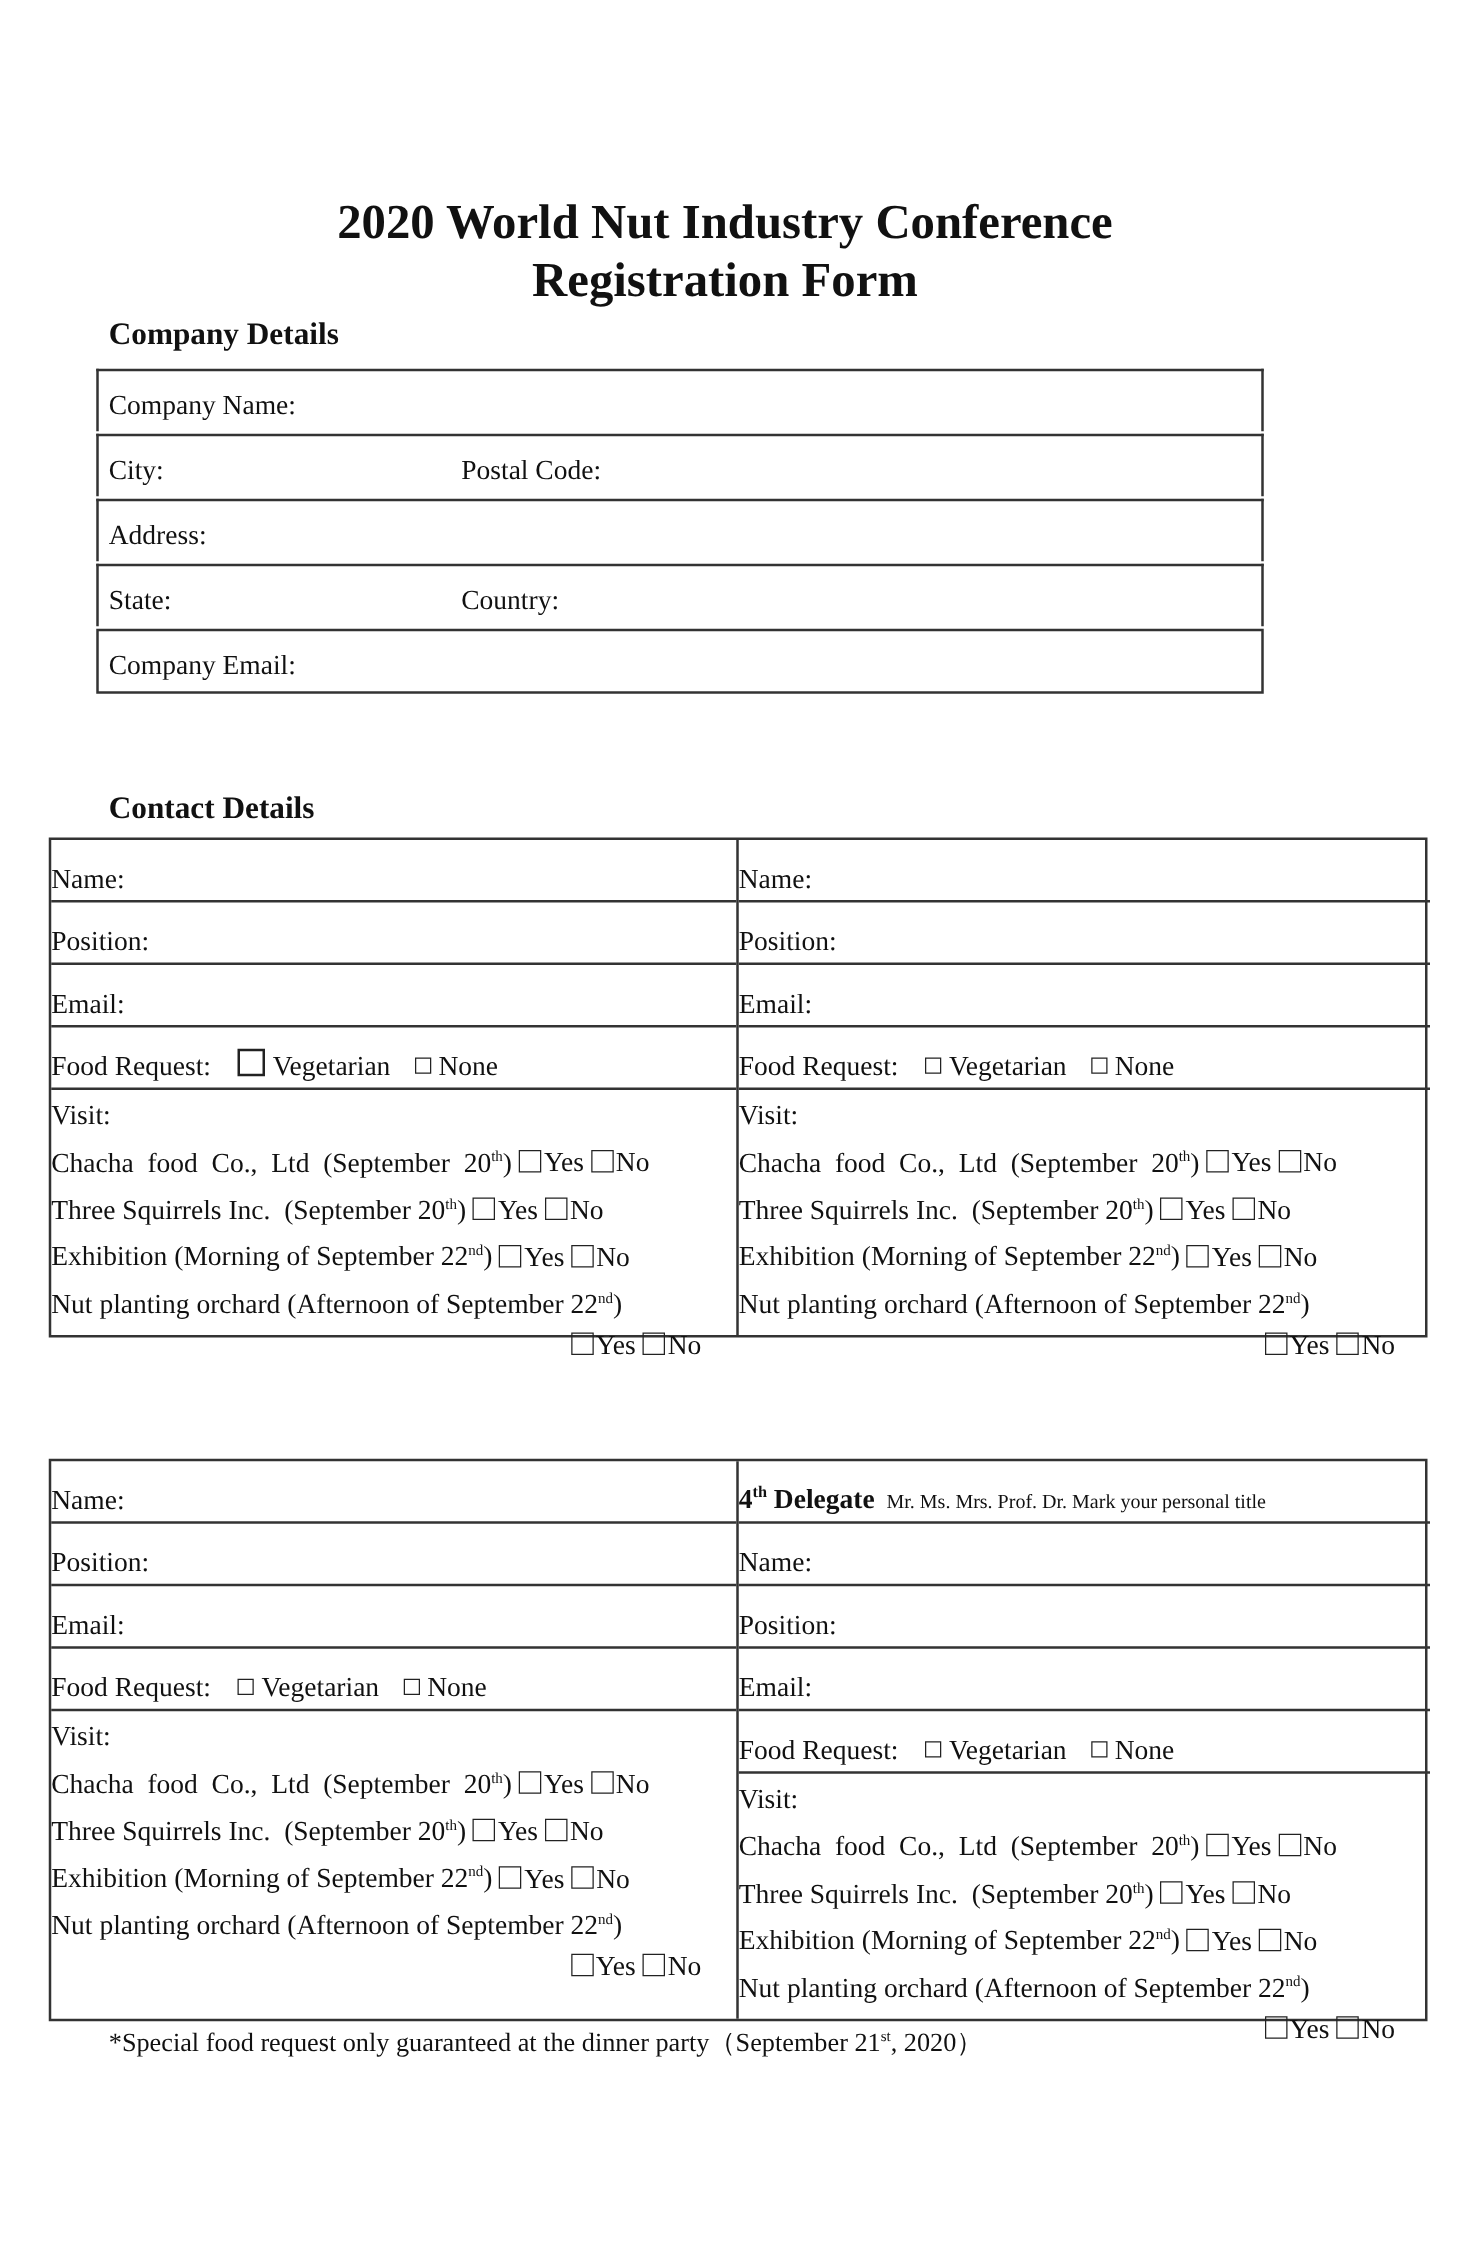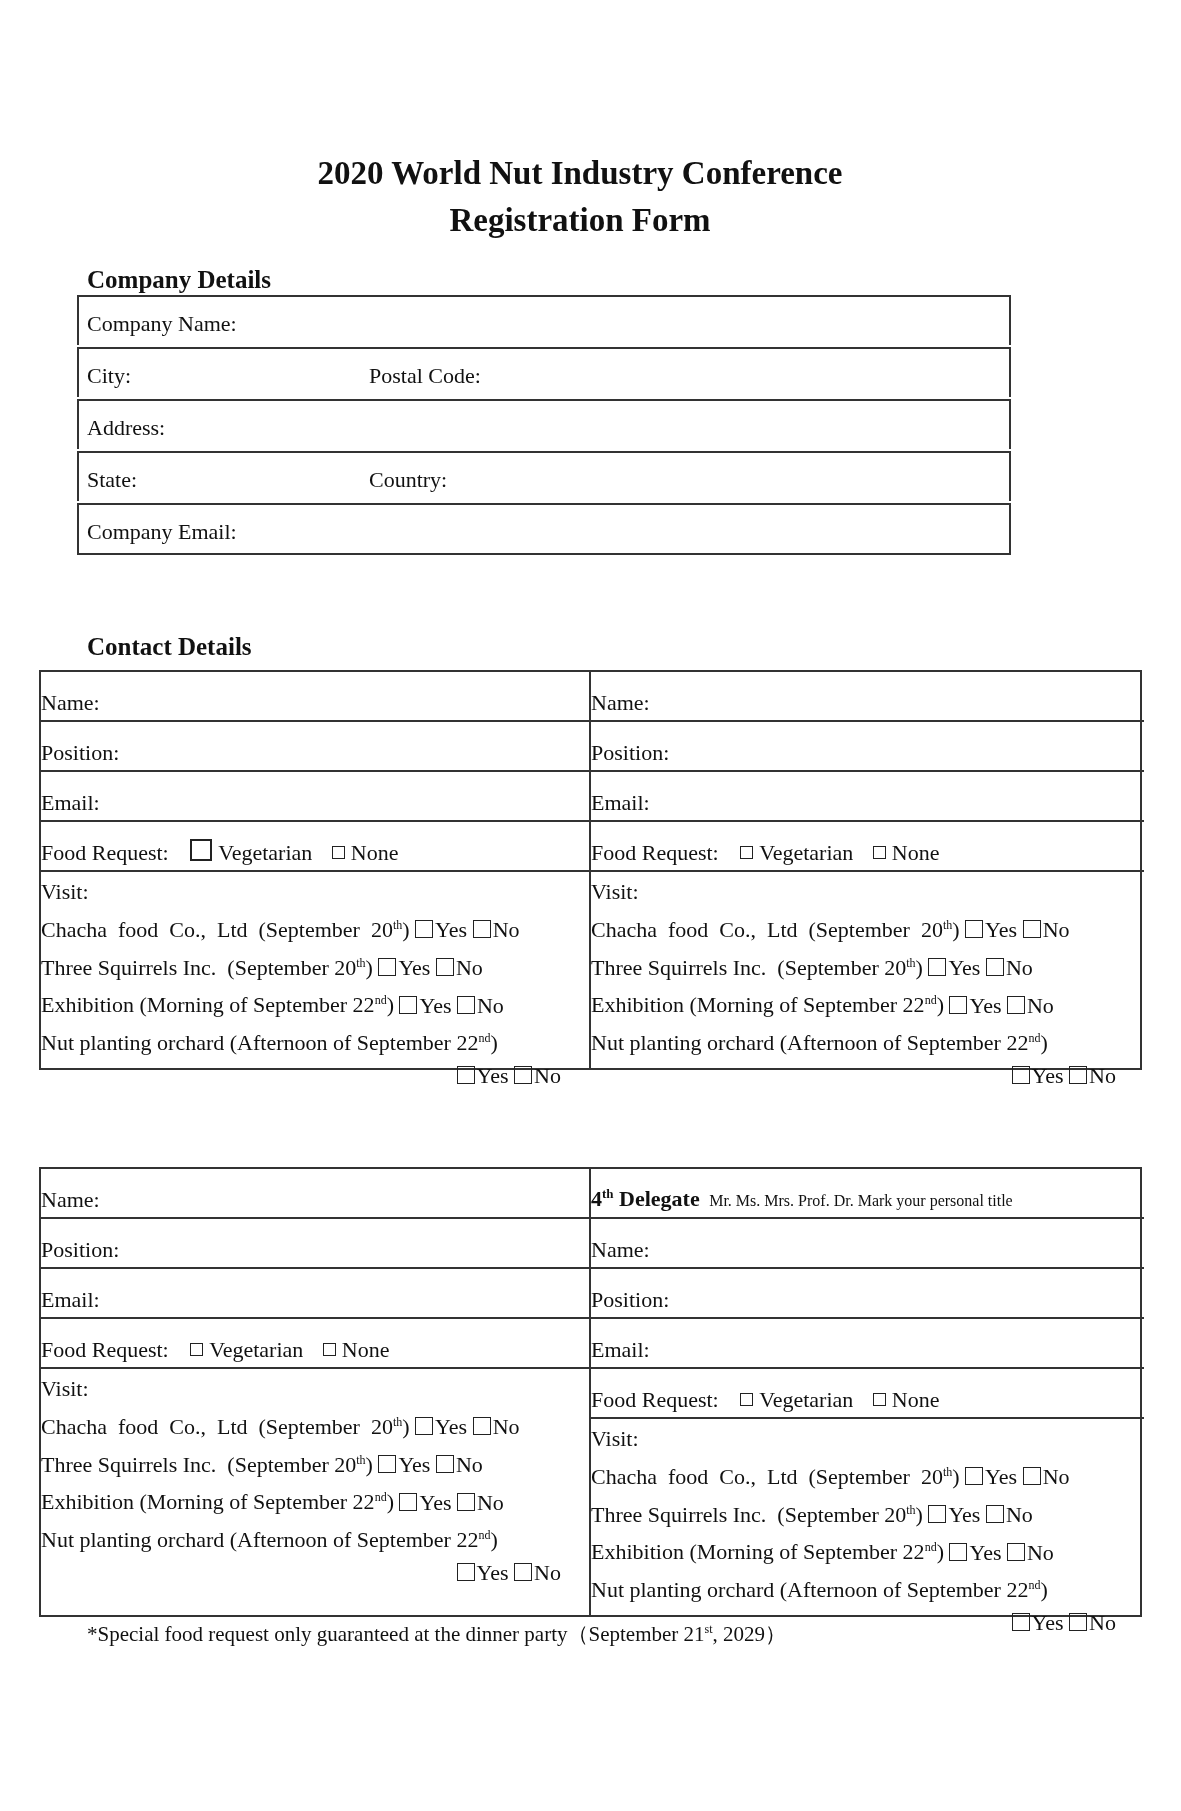--- a/index.html
+++ b/index.html
@@ -1,22 +1,22 @@
 <!DOCTYPE html>
 <html><head>
 <meta charset="utf-8">
 <style>
   html, body { margin: 0; padding: 0; background: #ffffff; }
   body { width: 1181px; height: 1811px; position: relative; overflow: hidden;
          font-family: "Liberation Serif", "DejaVu Serif", serif; color: #111; }
-  .title { position: absolute; left: 0; width: 1160px; text-align: center; font-weight: bold; font-size: 33px; }
+  .title { position: absolute; left: 0; width: 1160px; text-align: center; font-weight: bold; font-size: 39px; }
   .title.l1 { top: 155px; }
   .title.l2 { top: 202px; }
   .section { position: absolute; font-weight: bold; font-size: 25px; left: 87px; }
-  .sec-company { top: 266px; }
+  .sec-company { top: 254px; }
   .sec-contact { top: 633px; }
 
   
   .company { position: absolute; left: 77px; top: 295px; width: 934px; }
   .crow { position: relative; height: 50px; border: 2px solid #333; border-bottom: none; box-sizing: border-box;
           font-size: 22px; }
   .crow:last-child { border-bottom: 2px solid #333; height: 52px; }
   .crow + .crow { margin-top: 2px; }
   .crow .lab { position: absolute; left: 8px; bottom: 8px; }
   .crow .lab2 { position: absolute; left: 290px; bottom: 8px; }
@@ -190,13 +190,13 @@
       <div>Visit:</div>
     <div><span style="white-space: pre;">Chacha  food  Co.,  Ltd  (September  20</span><sup>th</sup><span>)</span> <span class="yn"><span class="cbox"></span><span>Yes</span> <span class="cbox"></span><span>No</span></span></div>
         <div><span style="white-space: pre;">Three Squirrels Inc.  (September 20</span><sup>th</sup><span>)</span>  <span class="yn"><span class="cbox"></span><span>Yes</span> <span class="cbox"></span><span>No</span></span></div>
         <div><span style="white-space: pre;">Exhibition (Morning of September 22</span><sup>nd</sup><span>)</span>  <span class="yn"><span class="cbox"></span><span>Yes</span> <span class="cbox"></span><span>No</span></span></div>
         <div><span style="white-space: pre;">Nut planting orchard (Afternoon of September 22</span><sup>nd</sup><span>)</span></div>
         <div class="right"><span class="yn"><span class="cbox"></span><span>Yes</span> <span class="cbox"></span><span>No</span></span></div>
       </div>
   </div>
 </div>
 
-<div class="note"><span>*Special food request only guaranteed at the dinner party（September 21</span><sup>st</sup><span>, 2029）</span></div>
+<div class="note"><span>*Special food request only guaranteed at the dinner party（September 21</span><sup>st</sup><span>, 2020）</span></div>
 
 </body></html>

